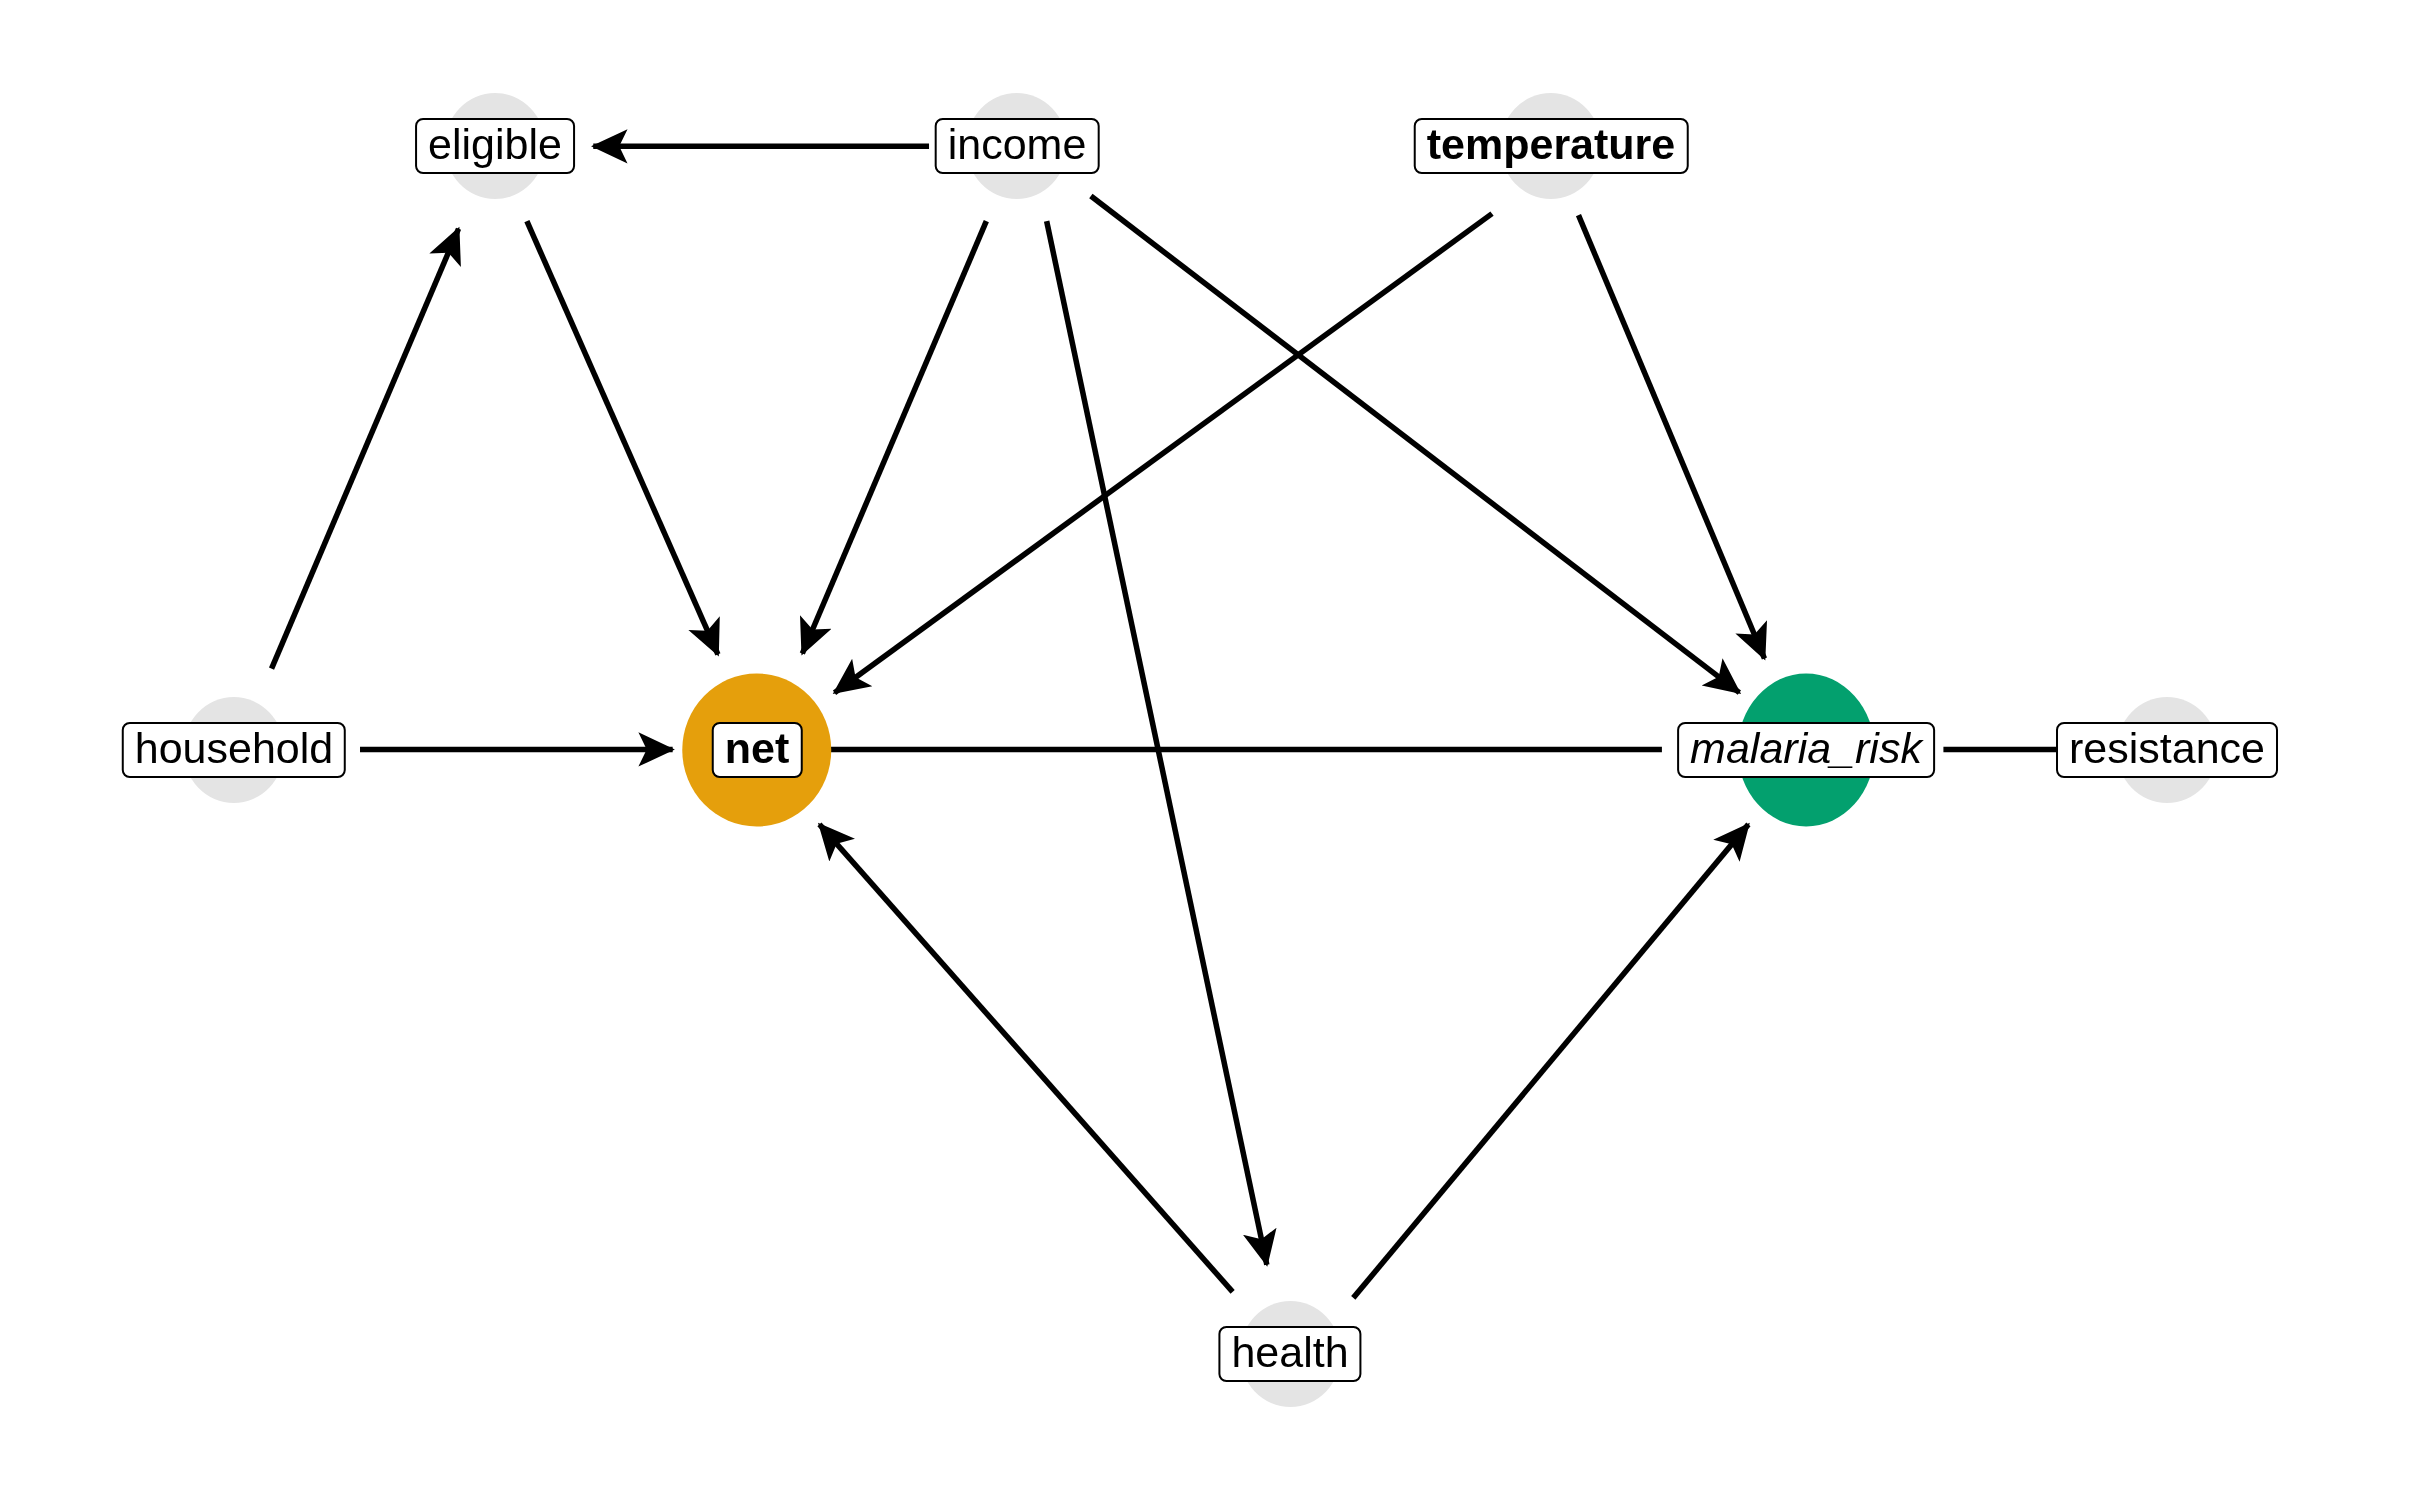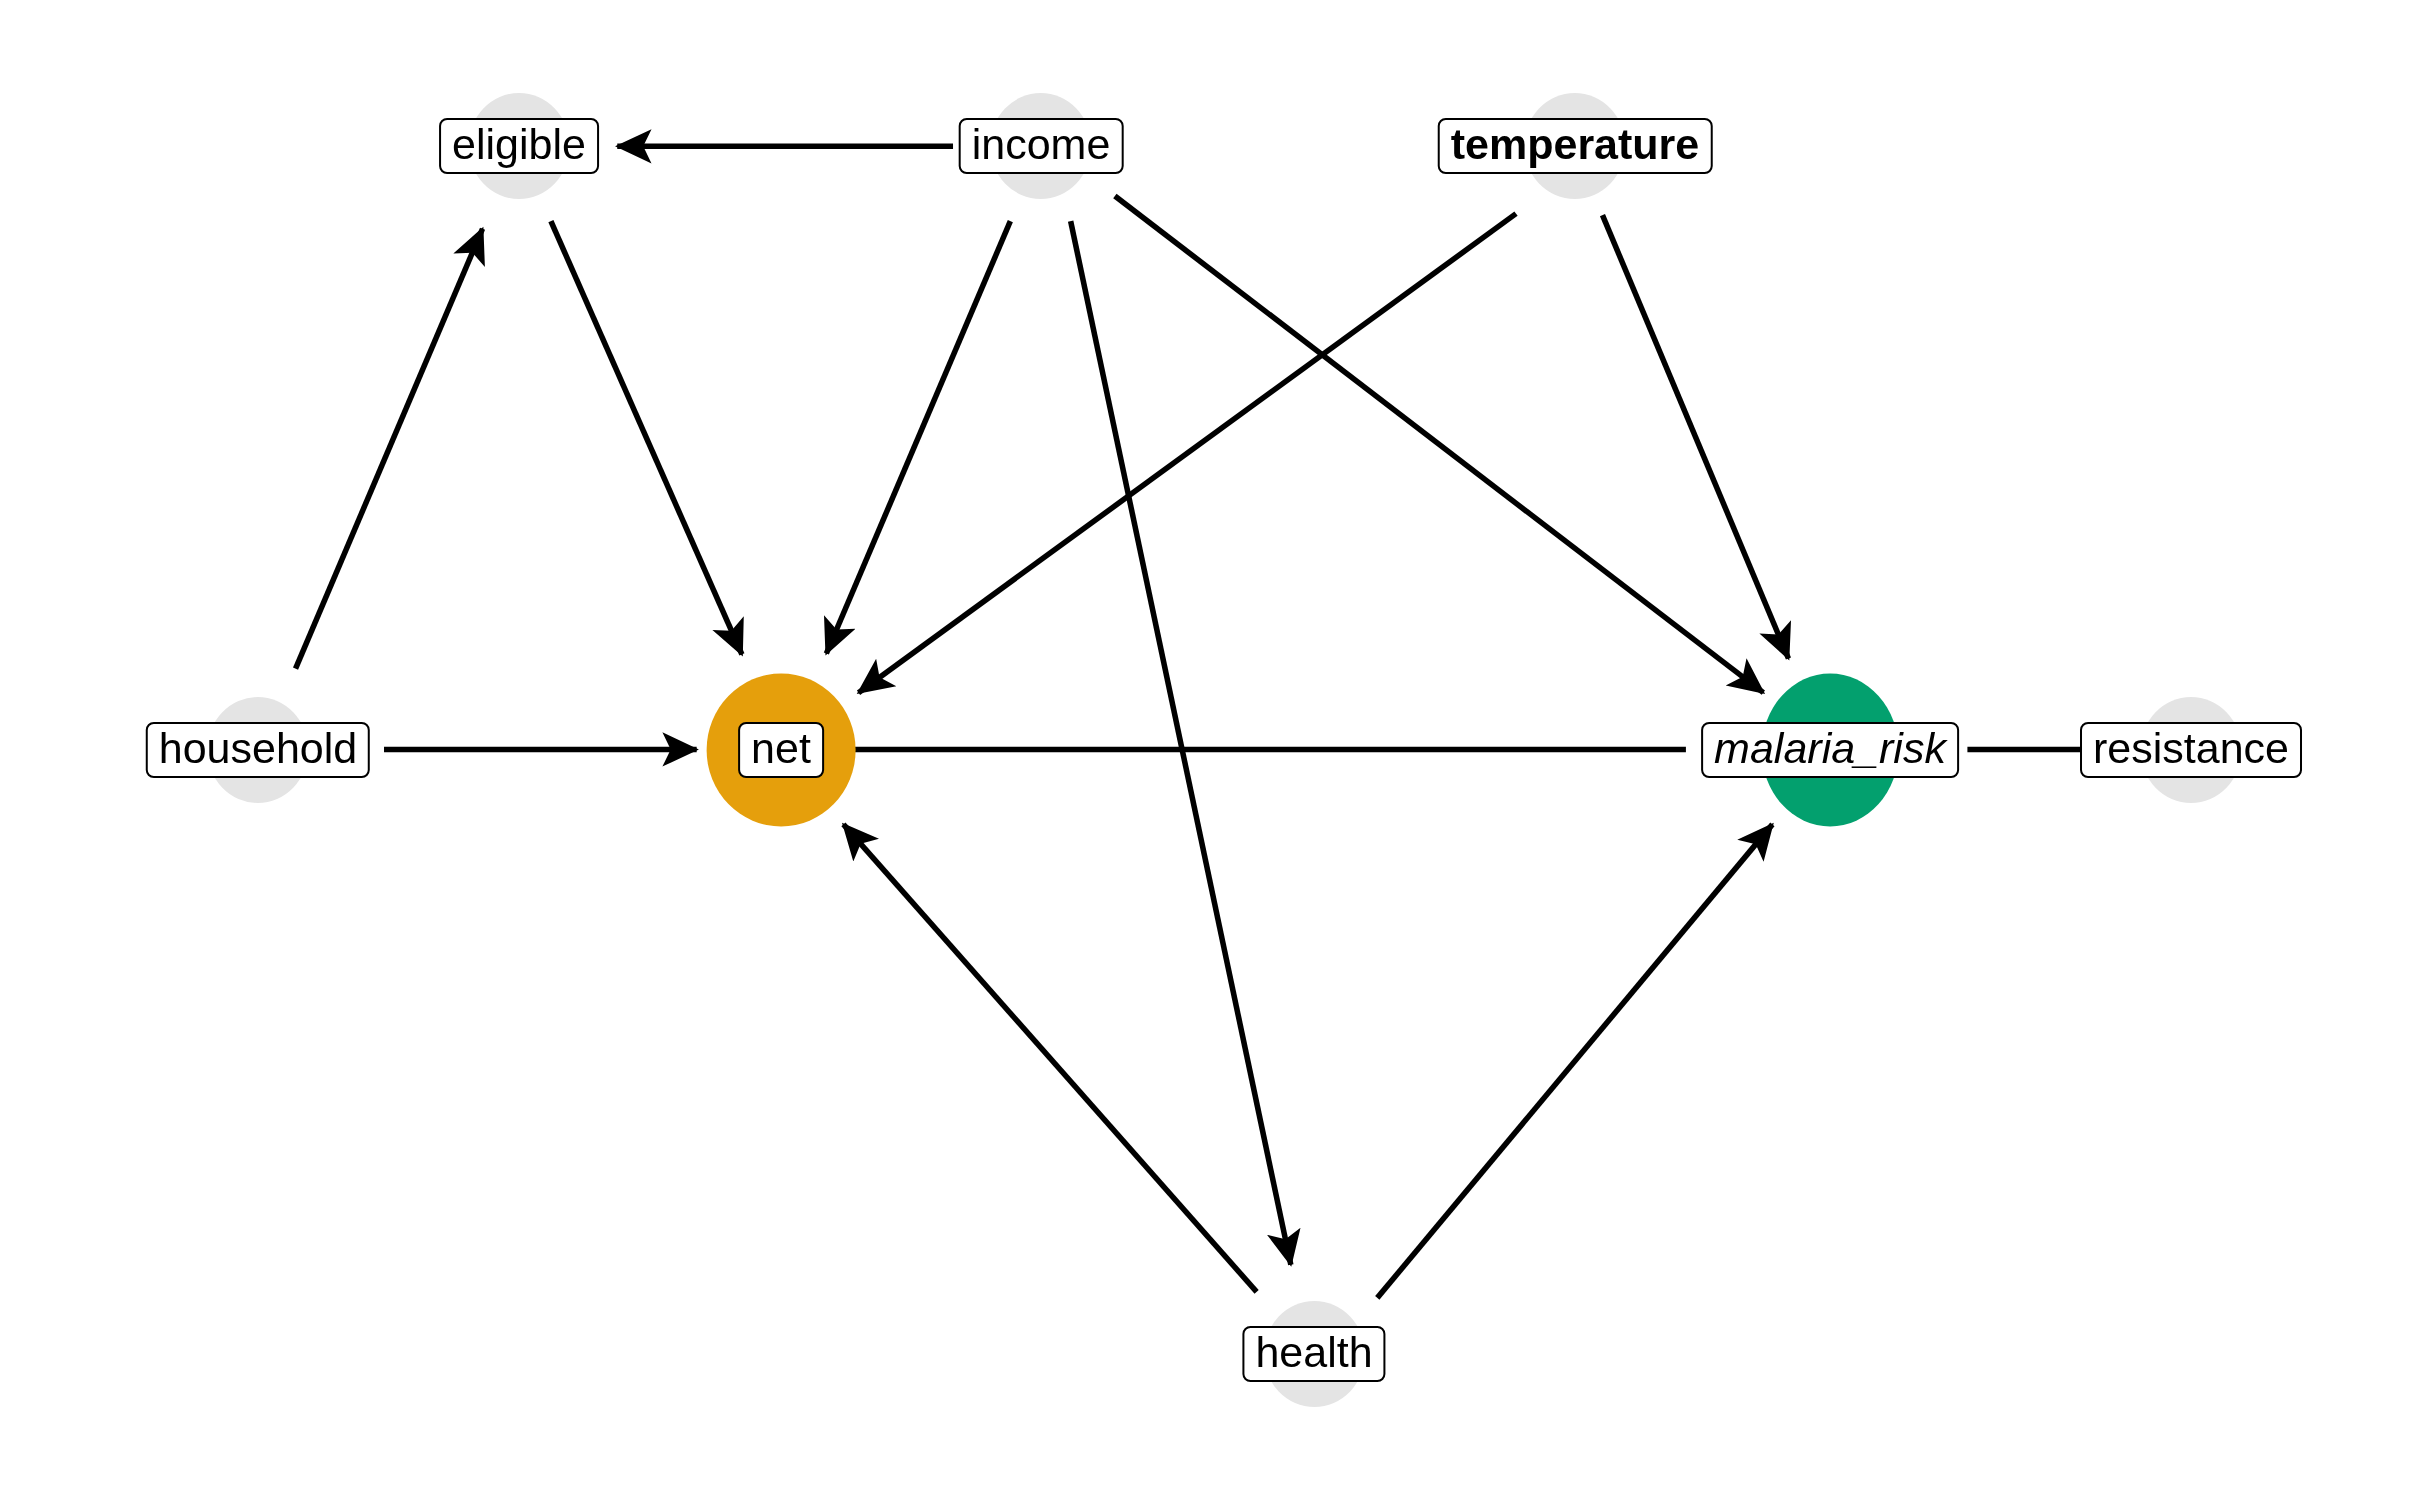--- a/index.html
+++ b/index.html
@@ -12,21 +12,20 @@
     width: 2413px;
     height: 1508px;
     font-family: "Liberation Sans", sans-serif;
     overflow: hidden;
   }
   #dag-canvas {
     position: relative;
     width: 2078px;
     height: 1508px;
     background: #ffffff;
-    margin-left: 24px;
   }
   #edge-layer {
     position: absolute;
     left: 0;
     top: 0;
     width: 2413px;
     height: 1508px;
   }
   .node {
     position: absolute;
@@ -94,21 +93,21 @@
         <div class="node-label-box">income</div>
       </div>
       <div class="node" style="left: 1551px; top: 146px; font-weight: bold;">
         <div class="node-halo" style="width: 101px; height: 106px; background: rgb(228, 228, 228);"></div>
         <div class="node-label-box">temperature</div>
       </div>
       <div class="node" style="left: 234px; top: 750px; text-align: center;">
         <div class="node-halo" style="width: 101px; height: 106px; background: rgb(228, 228, 228);"></div>
         <div class="node-label-box">household</div>
       </div>
-      <div class="node" style="left: 757px; top: 750px;">
+      <div class="node" style="left: 757px; top: 750px; font-weight: bold;">
         <div class="node-halo" style="width: 149px; height: 153px; background: rgb(229, 159, 12);"></div>
         <div class="node-label-box">net</div>
       </div>
       <div class="node" style="left: 1806px; top: 750px; font-style: italic;">
         <div class="node-halo" style="width: 137px; height: 153px; background: rgb(3, 160, 110);"></div>
         <div class="node-label-box">malaria_risk</div>
       </div>
       <div class="node" style="left: 2167px; top: 750px; border-radius: 12px;">
         <div class="node-halo" style="width: 101px; height: 106px; background: rgb(228, 228, 228);"></div>
         <div class="node-label-box">resistance</div>

